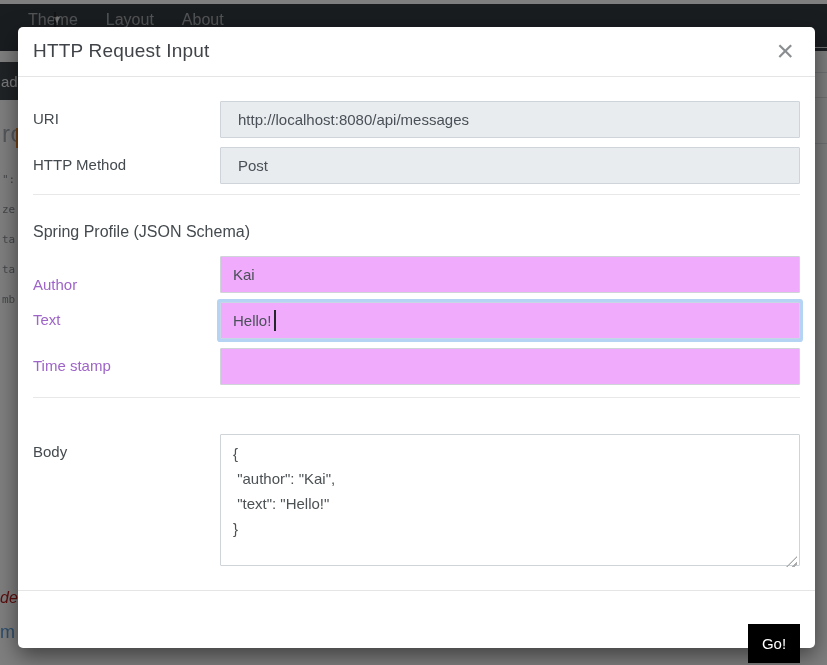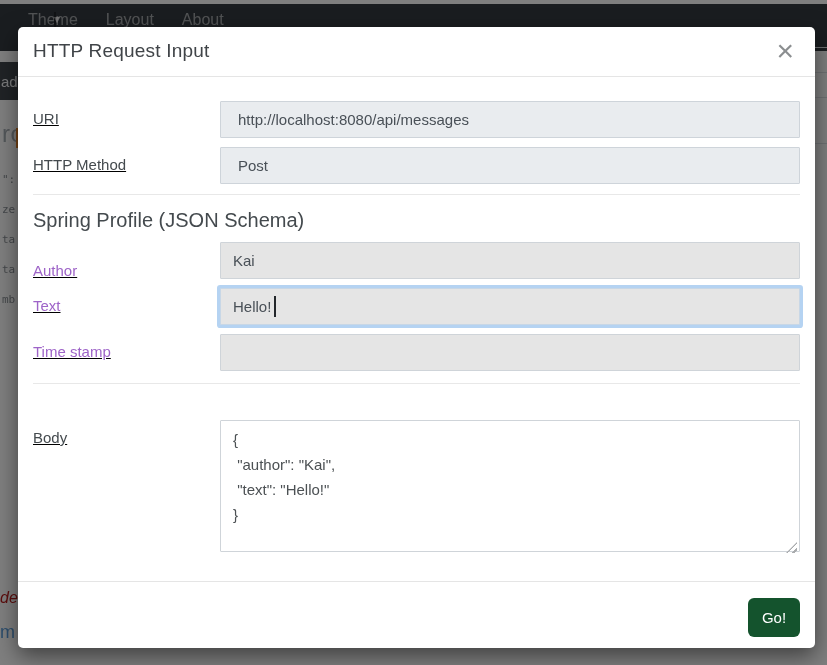--- a/index.html
+++ b/index.html
@@ -65,63 +65,64 @@
     display: flex; align-items: flex-end; justify-content: space-between;
   }
   .modal-title { font-size: 19px; font-weight: 400; color: #404448; letter-spacing: 0.2px; }
   .close-btn {
     background: none; border: none; font-size: 30px; line-height: 22px;
     color: #8b8e90; cursor: pointer; font-weight: 300; padding: 0 6px;
     font-family: "Liberation Sans", sans-serif;
   }
   .modal-body { padding: 24px 15px 20px 15px; flex: 1; }
 
-  .field-row { display: flex; margin-bottom: 9px; text-decoration: underline; }
+  .field-row { display: flex; margin-bottom: 9px; }
   .field-label { width: 187px; padding-top: 9px; font-size: 15px; color: #444a4e; }
   .field-label.schema { color: #9e64c8; }
   .input-wrap { flex: 1; position: relative; }
   .text-input {
-    width: 100%; height: 37px; border: 1px solid #cfd4d9; background: #e5e5e5;
+    width: 100%; height: 37px; border: 1px solid #cfd4d9; background: #f0abfc;
     font-size: 15px; color: #495057; padding: 0 12px; border-radius: 1px;
     font-family: "Liberation Sans", sans-serif; outline: none;
   }
   .text-input.readonly { background: #e9ecef; border-color: #ced4da; padding-left: 17px; }
   .text-input.focused {
     border-color: #c8d7e6;
     box-shadow: 0 0 0 3px #b5d3f2;
   }
   .caret {
     position: absolute; left: 54px; top: 8px; width: 2px; height: 21px;
     background: #23272b;
   }
   .divider { border: none; height: 1px; background: #e8e8e8; }
   .divider-1 { margin-top: 10px; }
-  .section-heading { margin-top: 14px; font-size: 20px; color: #444a4e; height: 18px; }
+  .section-heading { margin-top: 28px; font-size: 16px; color: #444a4e; height: 18px; }
   .row-author { margin-top: 15px; align-items: flex-end; }
   .divider-2 { margin-top: 12px; }
   .row-body { margin-top: 36px; margin-bottom: 0; }
   .body-textarea {
     width: 100%; height: 132px; border: 1px solid #cfd4d9; background: #fff;
     font-size: 15px; line-height: 25px; color: #4c5154; padding: 6px 12px;
     font-family: "Liberation Sans", sans-serif; resize: none; outline: none;
     border-radius: 1px; white-space: pre; overflow: hidden;
   }
   .resize-handle {
     position: absolute; right: 3px; bottom: 3px; width: 11px; height: 11px;
     background: repeating-linear-gradient(135deg, transparent 0 3px, #a9abad 3px 4.5px);
     clip-path: polygon(100% 0, 100% 100%, 0 100%);
   }
   .modal-footer {
     border-top: 1px solid #e5e5e5; padding: 16px 15px 11px 15px;
     display: flex; justify-content: flex-end;
   }
   .go-btn {
-    width: 52px; height: 39px; background: #14532d; color: #ffffff;
-    border: none; font-size: 15px; cursor: pointer; border-radius: 6px;
+    width: 52px; height: 39px; background: #000000; color: #ffffff;
+    border: none; font-size: 15px; cursor: pointer; border-radius: 0;
     font-family: "Liberation Sans", sans-serif;
+    margin-top: 17px;
   }
 </style>
 </head>
 <body>
 
 <div class="page-behind">
   <div class="bg-navbar">
     <span class="bg-nav-item">
       <span>Theme</span>
       <span class="caret">▾</span>

